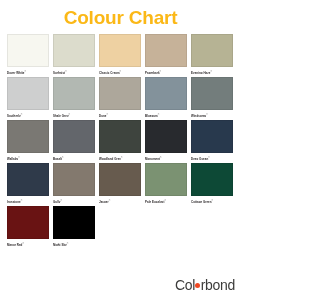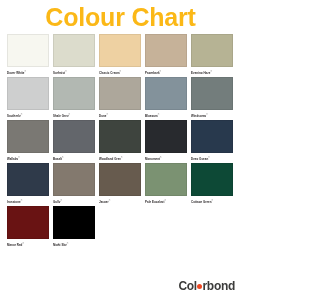--- a/index.html
+++ b/index.html
@@ -23,21 +23,21 @@
   }
 
   
   .title-bar {
     height: 34px;
     display: flex;
     align-items: center;
     justify-content: center;
   }
   .chart-title {
-    font-size: 25px;
+    font-size: 19px;
     font-weight: bold;
     letter-spacing: -0.2px;
     color: #fbb817;
     line-height: 1;
     white-space: nowrap;
   }
 
   
   .grid {
     padding: 0 7px;
@@ -80,22 +80,22 @@
 
   
   .footer {
     position: absolute;
     right: 6px;
     bottom: 8px;
     display: flex;
     align-items: center;
   }
   .logo {
-    font-size: 12px;
-    font-weight: bold;
+    font-size: 14px;
+    font-weight: normal;
     color: #3c3c3b;
     letter-spacing: -0.3px;
     display: inline-flex;
     align-items: center;
     line-height: 1;
   }
   .logo-dot {
     display: inline-block;
     width: 5px;
     height: 5px;

